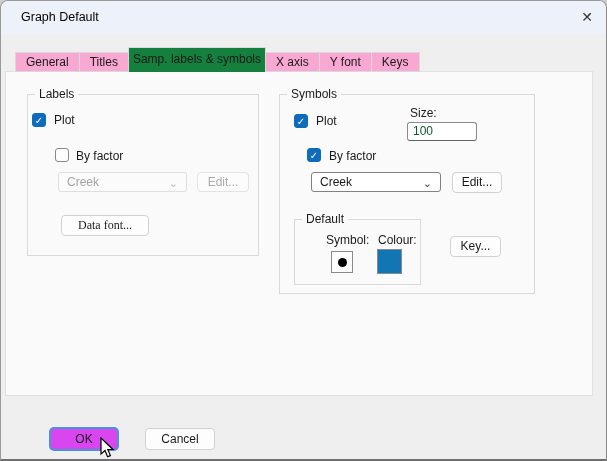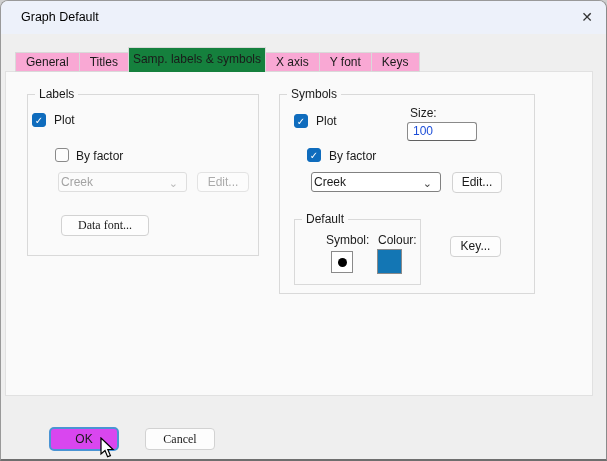--- a/index.html
+++ b/index.html
@@ -15,30 +15,30 @@
   .tabs{position:absolute;left:14px;top:46px;height:25px;display:flex;align-items:flex-end;z-index:3;}
   .tab{height:20px;line-height:19px;padding:0 10px;background:#f9a8d4;border:1px solid #d9d9d9;margin-right:-1px;white-space:nowrap;}
   .tab.active{height:25px;line-height:22px;background:#15803d;border-bottom:none;position:relative;z-index:4;padding:0 4px;}
   .panel{position:absolute;left:4px;top:70px;width:588px;height:325px;background:#fafafa;border:1px solid #e1e1e1;z-index:1;}
   .groupbox{position:absolute;border:1px solid #d9d9d9;}
   .legend{position:absolute;top:-8px;left:7px;background:#fafafa;padding:0 4px;line-height:14px;}
   .checkbox{position:absolute;width:14px;height:14px;border-radius:3px;}
   .checkbox.checked{background:#0f6cbd;border:1px solid #0f6cbd;color:#fff;font-size:10px;line-height:13px;text-align:center;}
   .checkbox.unchecked{background:#fdfdfd;border:1px solid #8a8a8a;}
   .cb-label{position:absolute;line-height:14px;text-align:right;}
-  .combo{position:absolute;height:20px;border-radius:3px;line-height:18px;padding:0 2px;}
+  .combo{position:absolute;height:20px;border-radius:3px;line-height:18px;padding:0 8px;}
   .combo.disabled{background:#fbfbfb;border:1px solid #dedede;color:#a3a3a3;}
   .combo.enabled{background:#fff;border:1px solid #818181;color:#1a1a1a;}
   .combo .chev{position:absolute;right:8px;top:1px;font-size:11px;}
   .combo.disabled .chev{color:#b8b8b8;}
   .combo.enabled .chev{color:#444;}
   .btn{position:absolute;background:#fdfdfd;border:1px solid #d2d2d2;border-radius:4px;text-align:center;color:#1a1a1a;}
   .btn.disabled{color:#ababab;border-color:#e3e3e3;background:#fcfcfc;}
   .btn.default-ok{background:#d946ef;border:2px solid #4a94d4;border-radius:5px;}
-  .field{position:absolute;background:#fff;border:1px solid #8a8a8a;border-bottom:1px solid #616161;border-radius:3px;padding:0 5px;line-height:16px;color:#1d4ed8;}
+  .field{position:absolute;background:#fff;border:1px solid #8a8a8a;border-bottom:1px solid #616161;border-radius:3px;padding:0 5px;line-height:16px;color:#14532d;}
   .static{position:absolute;line-height:14px;}
   .swatch-btn{position:absolute;background:#fff;border:1px solid #8a8a8a;}
   .dot{position:absolute;left:50%;top:50%;width:9px;height:9px;margin:-4.5px 0 0 -4.5px;border-radius:50%;background:#000;}
   .cursor{position:absolute;z-index:9;}
 </style>
 </head>
 <body>
 
 <div class="window">
 
@@ -103,19 +103,19 @@
         </div>
         <div class="swatch-btn" style="left: 82px; top: 29px; width: 25px; height: 25px; background: rgb(19, 118, 180);" id="colour-swatch"></div>
       </div>
 
       <div class="btn" style="left:170px;top:141px;width:51px;height:21px;line-height:19px;">Key...</div>
     </div>
 
   </div>
 
   <div class="btn default-ok" style="left:48px;top:426px;width:70px;height:24px;line-height:20px;">OK</div>
-  <div class="btn" style="left:144px;top:427px;width:70px;height:22px;line-height:20px;font-family:Liberation Serif, serif;">Cancel</div>
+  <div class="btn" style="left:144px;top:427px;width:70px;height:22px;line-height:20px;">Cancel</div>
 
   <svg class="cursor" style="left:99px;top:436px;" width="16" height="22" viewBox="0 0 16 22">
     <path d="M1,1 L1,17 L5,13.5 L7.6,19.8 L10.4,18.6 L7.8,12.5 L13,12.5 Z" fill="#fff" stroke="#000" stroke-width="1.2"></path>
   </svg>
 
 </div>
 
 </body></html>

